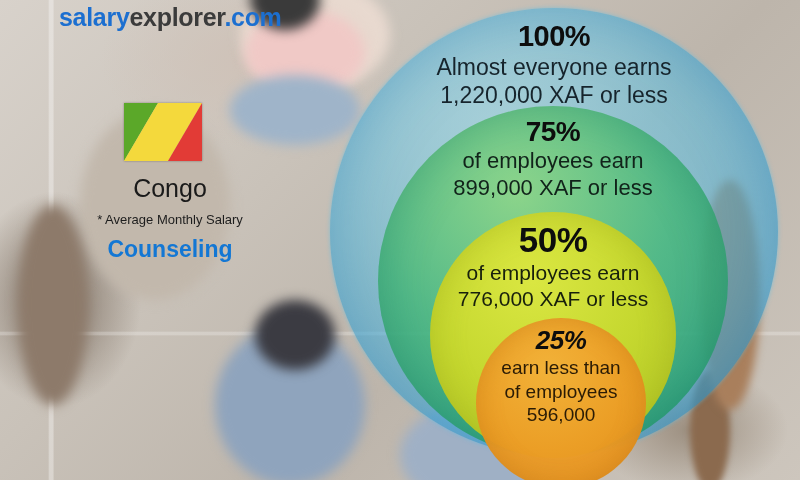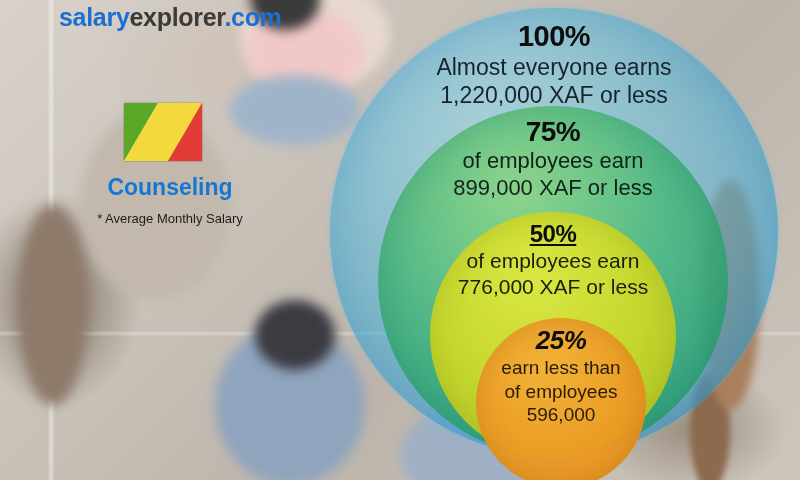--- a/index.html
+++ b/index.html
@@ -88,21 +88,21 @@
   #c75 .ln  { font-size:22px; line-height:1.22; color:#11231a; }
 
   
   #c50 {
     left:430px; top:212px; width:246px; height:246px;
     background:
       radial-gradient(circle at 42% 28%, rgba(226,233,60,.93) 0%, rgba(206,218,40,.93) 50%, rgba(182,196,28,.93) 100%);
     box-shadow: inset 0 0 34px rgba(140,150,20,.32);
     padding-top:8px;
   }
-  #c50 .pct { font-size:24px;text-decoration:underline; }
+  #c50 .pct { font-size:35px; }
   #c50 .ln  { font-size:21px; line-height:1.22; color:#18200c; }
 
   
   #c25 {
     left:476px; top:318px; width:170px; height:170px;
     background:
       radial-gradient(circle at 42% 30%, rgba(243,176,56,.97) 0%, rgba(237,157,38,.97) 52%, rgba(226,140,26,.97) 100%);
     box-shadow: inset 0 0 26px rgba(170,100,10,.30);
     padding-top:7px;
   }
@@ -132,22 +132,23 @@
 </div>
 
 <svg id="flag" viewBox="0 0 78 58" preserveAspectRatio="none">
   <polygon points="0,0 34,0 0,58" fill="#5BA829"></polygon>
   <polygon points="34,0 78,0 78,2 44,58 0,58" fill="#F4D93C" opacity="0"></polygon>
   <polygon points="34,0 78,0 44,58 0,58" fill="#F4D93C"></polygon>
   <polygon points="78,0 78,58 44,58" fill="#E23B36"></polygon>
 </svg>
 
 <div id="panel-text">
+  <div id="country">Congo</div>
+  <div id="note">* Average Monthly Salary</div>
   <div id="job">Counseling</div>
-  <div id="note">* Average Monthly Salary</div>
 </div>
 
 <div id="circles">
 
   <div class="ring" id="c100">
     <div class="pct">100%</div>
     <div class="ln">Almost everyone earns</div>
     <div class="ln">1,220,000 XAF or less</div>
   </div>
 

